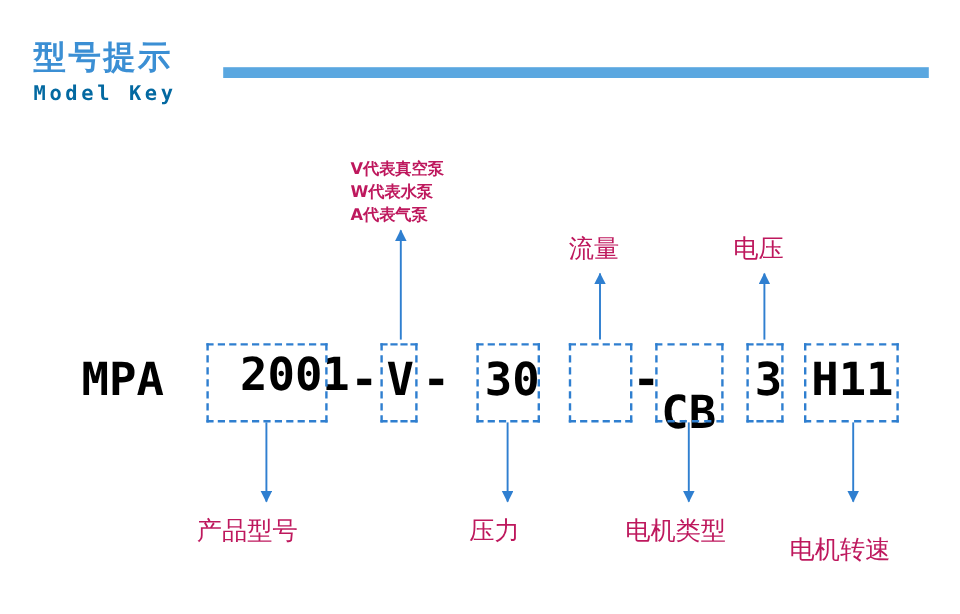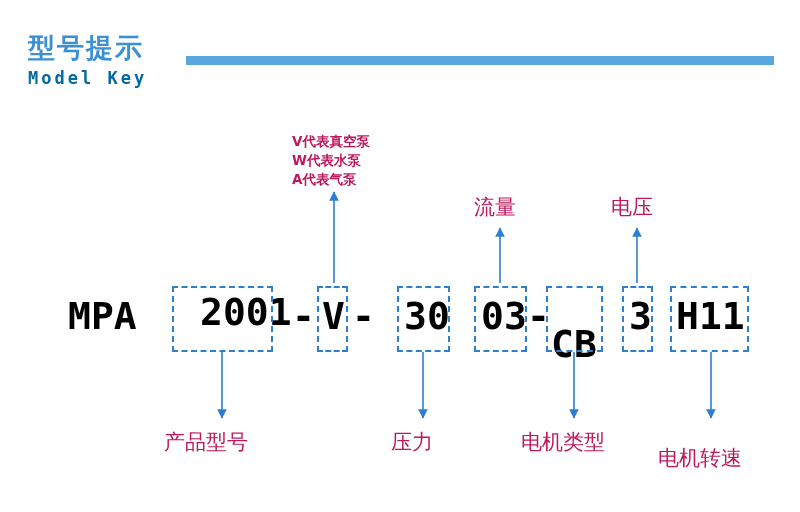--- a/index.html
+++ b/index.html
@@ -89,21 +89,20 @@
       <path d="M711,352 L711,418"></path>
     </g>
   </svg>
 
   <div class="code" style="left:68px;top:297px;">MPA</div>
   <div class="code" style="left:180px;top:293px;margin-left:20px;">2001</div>
   <div class="code" style="left:292px;top:297px;">-</div>
   <div class="code" style="left:322px;top:297px;">V</div>
   <div class="code" style="left:352px;top:297px;">-</div>
   <div class="code" style="left:404px;top:297px;">30</div>
-  <div class="code" style="left:481px;top:297px;">03</div>
   <div class="code" style="left:527px;top:297px;">-</div>
   <div class="code" style="left:551px;top:297px;margin-top:28px;">CB</div>
   <div class="code" style="left:629px;top:297px;">3</div>
   <div class="code" style="left:676px;top:297px;">H11</div>
 
   <div class="box" style="left:172px;top:286px;width:101px;height:66px;"></div>
   <div class="box" style="left:317px;top:286px;width:31px;height:66px;"></div>
   <div class="box" style="left:397px;top:286px;width:53px;height:66px;"></div>
   <div class="box" style="left:474px;top:286px;width:53px;height:66px;"></div>
   <div class="box" style="left:546px;top:286px;width:57px;height:66px;"></div>

